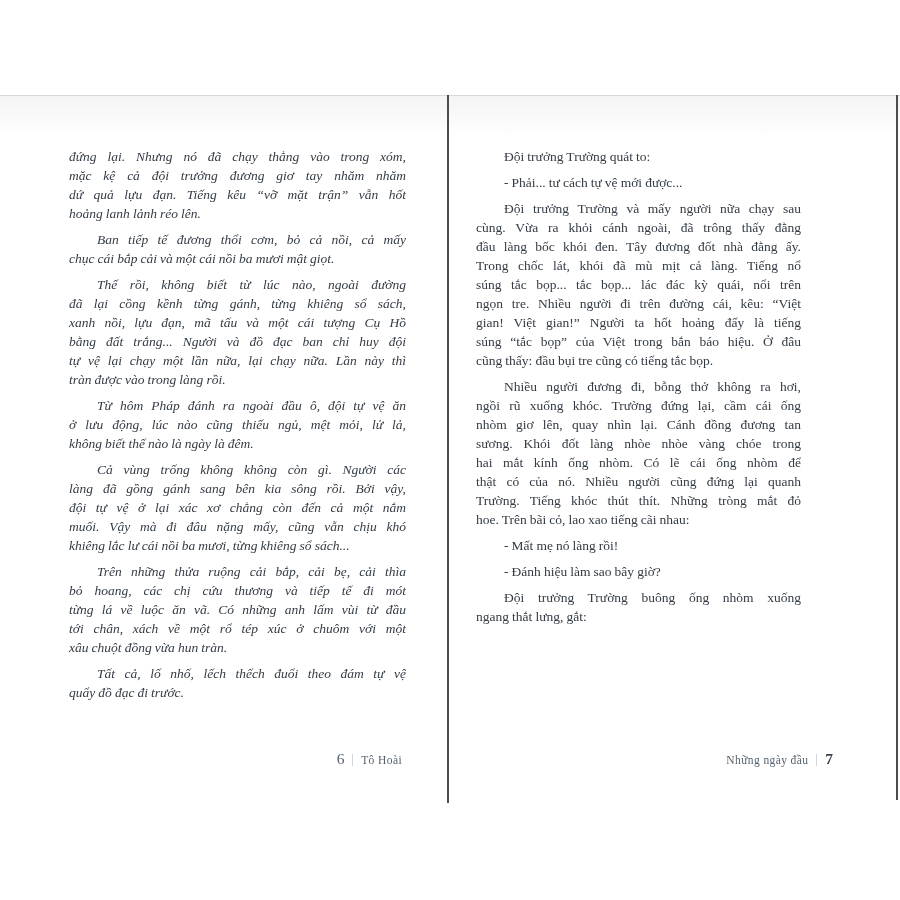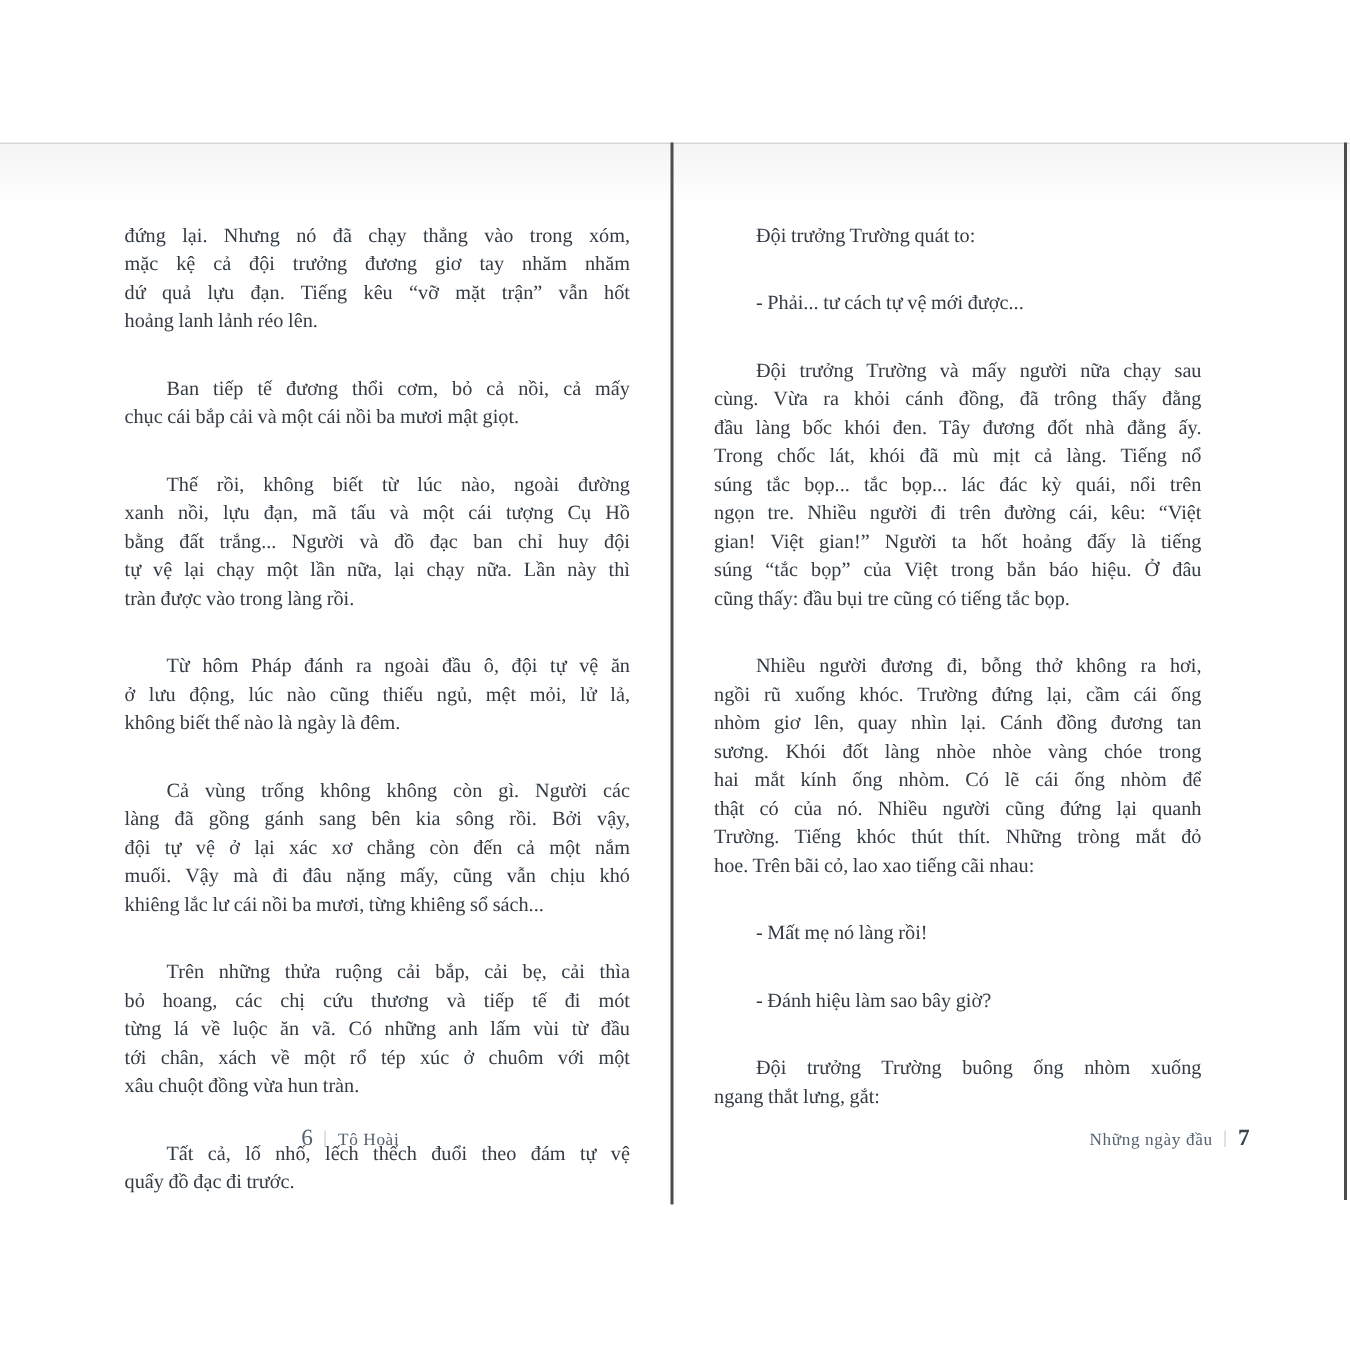--- a/index.html
+++ b/index.html
@@ -38,41 +38,41 @@
     left: 896px; top: 95px;
     width: 2px; height: 705px;
     background: var(--edge-dark, #4c4c4c);
   }
   .col {
     position: absolute;
     top: 147px;
     color: var(--ink, #333b44);
     font-size: 13.5px;
   }
-  .col.left  { left: 83px;  width: 337px; }
+  .col.left  { left: 69px;  width: 337px; font-style: italic; }
   .col.right { left: 476px; width: 325px; }
-  .para + .para { margin-top: 26px; }
+  .para + .para { margin-top: 7px; }
   .line {
     height: 19px;
     line-height: 19px;
     text-align: justify;
     text-align-last: justify;
     word-spacing: -0.3px;
     overflow: hidden;
   }
   .line.last { text-align: left; text-align-last: auto; }
   .para.indent .line:first-child { text-indent: 28px; }
   .footer {
     position: absolute;
     top: 750px;
     font-size: 11.5px;
     color: var(--muted, #54626f);
     letter-spacing: 0.4px;
   }
-  .footer.left  { left: 65px;  width: 337px; text-align: center; }
+  .footer.left  { left: 65px;  width: 337px; text-align: right; }
   .footer.right { left: 508px; width: 325px; text-align: right; }
   .footer .page-num { font-size: 15.5px; letter-spacing: 0; }
   .footer.right .page-num { font-weight: bold; color: var(--num-dark, #39434d); }
   .footer .sep {
     color: var(--sep, #b9c2ca);
     margin: 0 7px;
     font-size: 12px;
     position: relative; top: -1px;
   }
 </style>
@@ -91,20 +91,21 @@
         <div class="line">mặc kệ cả đội trưởng đương giơ tay nhăm nhăm</div>
         <div class="line">dứ quả lựu đạn. Tiếng kêu “vỡ mặt trận” vẫn hốt</div>
         <div class="line last">hoảng lanh lảnh réo lên.</div>
       </div>
       <div class="para indent">
         <div class="line">Ban tiếp tế đương thổi cơm, bỏ cả nồi, cả mấy</div>
         <div class="line last">chục cái bắp cải và một cái nồi ba mươi mật giọt.</div>
       </div>
       <div class="para indent">
         <div class="line">Thế rồi, không biết từ lúc nào, ngoài đường</div>
+        <div class="line">đã lại cồng kềnh từng gánh, từng khiêng sổ sách,</div>
         <div class="line">xanh nồi, lựu đạn, mã tấu và một cái tượng Cụ Hồ</div>
         <div class="line">bằng đất trắng... Người và đồ đạc ban chỉ huy đội</div>
         <div class="line">tự vệ lại chạy một lần nữa, lại chạy nữa. Lần này thì</div>
         <div class="line last">tràn được vào trong làng rồi.</div>
       </div>
       <div class="para indent">
         <div class="line">Từ hôm Pháp đánh ra ngoài đầu ô, đội tự vệ ăn</div>
         <div class="line">ở lưu động, lúc nào cũng thiếu ngủ, mệt mỏi, lử lả,</div>
         <div class="line last">không biết thế nào là ngày là đêm.</div>
       </div>
@@ -129,21 +130,21 @@
     </div>
   <div class="col right">
       <div class="para indent">
         <div class="line last">Đội trưởng Trường quát to:</div>
       </div>
       <div class="para indent">
         <div class="line last">- Phải... tư cách tự vệ mới được...</div>
       </div>
       <div class="para indent">
         <div class="line">Đội trưởng Trường và mấy người nữa chạy sau</div>
-        <div class="line">cùng. Vừa ra khỏi cánh đồng, đã trông thấy đằng</div>
+        <div class="line">cùng. Vừa ra khỏi cánh ngoài, đã trông thấy đằng</div>
         <div class="line">đầu làng bốc khói đen. Tây đương đốt nhà đằng ấy.</div>
         <div class="line">Trong chốc lát, khói đã mù mịt cả làng. Tiếng nổ</div>
         <div class="line">súng tắc bọp... tắc bọp... lác đác kỳ quái, nổi trên</div>
         <div class="line">ngọn tre. Nhiều người đi trên đường cái, kêu: “Việt</div>
         <div class="line">gian! Việt gian!” Người ta hốt hoảng đấy là tiếng</div>
         <div class="line">súng “tắc bọp” của Việt trong bắn báo hiệu. Ở đâu</div>
         <div class="line last">cũng thấy: đầu bụi tre cũng có tiếng tắc bọp.</div>
       </div>
       <div class="para indent">
         <div class="line">Nhiều người đương đi, bỗng thở không ra hơi,</div>

